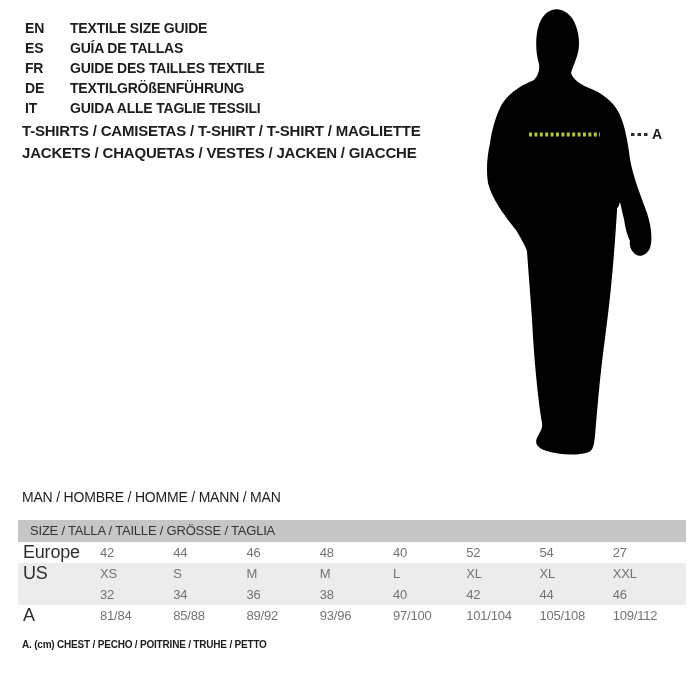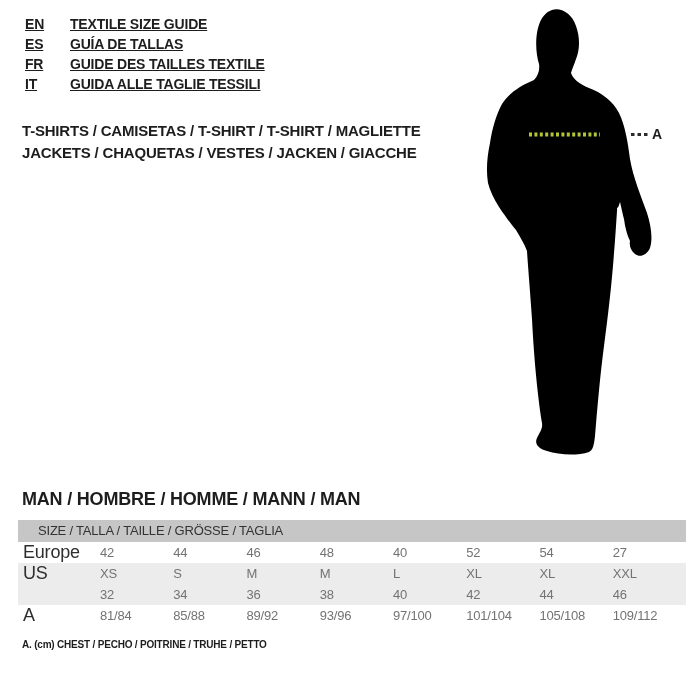--- a/index.html
+++ b/index.html
@@ -3,35 +3,35 @@
 <meta charset="utf-8">
 <style>
   * { margin:0; padding:0; box-sizing:border-box; }
   html,body { background:#fff; }
   .page {
     position:relative; width:700px; height:700px; background:#ffffff;
     font-family:"Liberation Sans","DejaVu Sans",sans-serif; color:#1d1d1d; overflow:hidden;
   }
   
   .lang-list { position:absolute; left:25px; top:16px; }
-  .lang-row { display:flex; height:20px; align-items:flex-start;text-decoration:underline; }
+  .lang-row { display:flex; height:20px; align-items:flex-end; }
   .lang-code { width:45px; font-size:14px; font-weight:bold; letter-spacing:-0.2px; }
   .lang-label { font-size:14px; font-weight:bold; letter-spacing:-0.2px; white-space:nowrap; }
   
   .categories { position:absolute; left:22px; top:120px; }
   .category-line { font-size:15px; font-weight:bold; letter-spacing:-0.2px; line-height:22px; white-space:nowrap; }
   
   .figure-svg { position:absolute; left:480px; top:0; }
   .measure-label { position:absolute; left:652px; top:126px; font-size:14px; font-weight:bold; }
   
-  .section-title { position:absolute; left:22px; top:489px; font-size:18px; font-weight:bold; letter-spacing:-0.2px; }
+  .section-title { position:absolute; left:22px; top:489px; font-size:14px; font-weight:normal; letter-spacing:-0.2px; }
   
   .size-table { position:absolute; left:18px; top:520px; width:668px; }
   .table-header { height:22px; line-height:22px; background:#c6c6c6; color:#333333;
-    font-size:13px; padding-left:20px; letter-spacing:-0.2px; }
+    font-size:13px; padding-left:12px; letter-spacing:-0.2px; }
   .t-row { display:grid; grid-template-columns:82px repeat(8,1fr); height:21px; align-items:center; }
   .t-row.alt { background:#ececec; }
   .t-label { font-size:18px; color:#2e2e2e; padding-left:5px; letter-spacing:-0.2px; }
   .t-cell { font-size:13px; color:#737373; letter-spacing:-0.2px; }
   
   .footnote { position:absolute; left:22px; top:639px; font-size:10px; font-weight:bold; letter-spacing:-0.2px; }
 </style>
 </head>
 <body>
 
@@ -42,20 +42,24 @@
       <span class="lang-code">EN</span>
       <span class="lang-label">TEXTILE SIZE GUIDE</span>
     </div>
     <div class="lang-row">
       <span class="lang-code">ES</span>
       <span class="lang-label">GUÍA DE TALLAS</span>
     </div>
     <div class="lang-row">
       <span class="lang-code">FR</span>
       <span class="lang-label">GUIDE DES TAILLES TEXTILE</span>
+    </div>
+    <div class="lang-row">
+      <span class="lang-code">DE</span>
+      <span class="lang-label">TEXTILGRÖßENFÜHRUNG</span>
     </div>
     <div class="lang-row">
       <span class="lang-code">IT</span>
       <span class="lang-label">GUIDA ALLE TAGLIE TESSILI</span>
     </div>
   </div>
 
   <div class="categories">
     <div class="category-line">T-SHIRTS / CAMISETAS / T-SHIRT / T-SHIRT / MAGLIETTE</div>
     <div class="category-line">JACKETS / CHAQUETAS / VESTES / JACKEN / GIACCHE</div>

